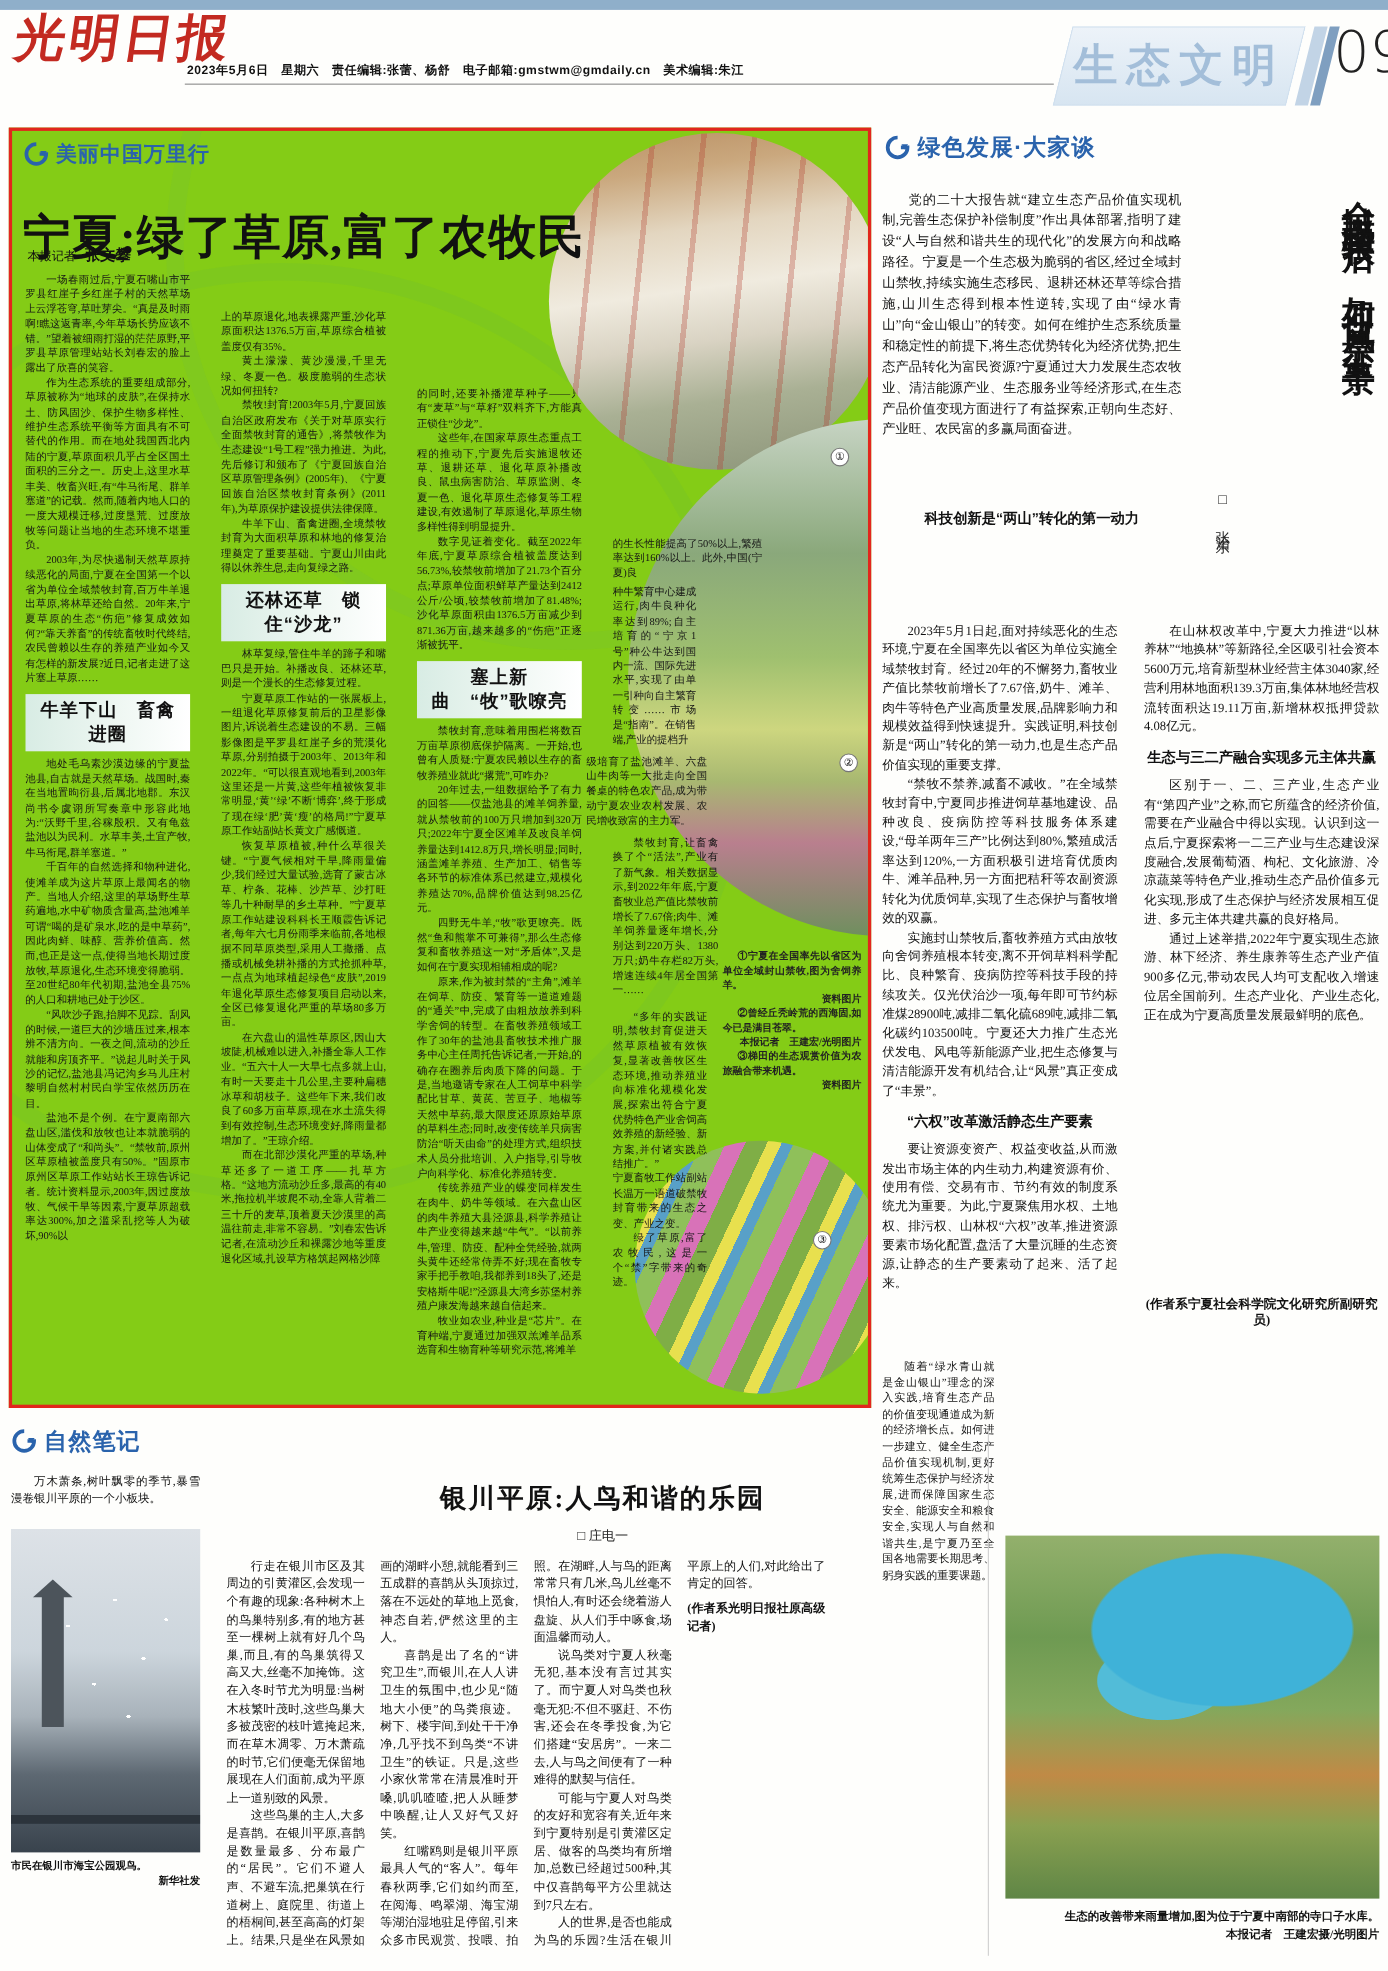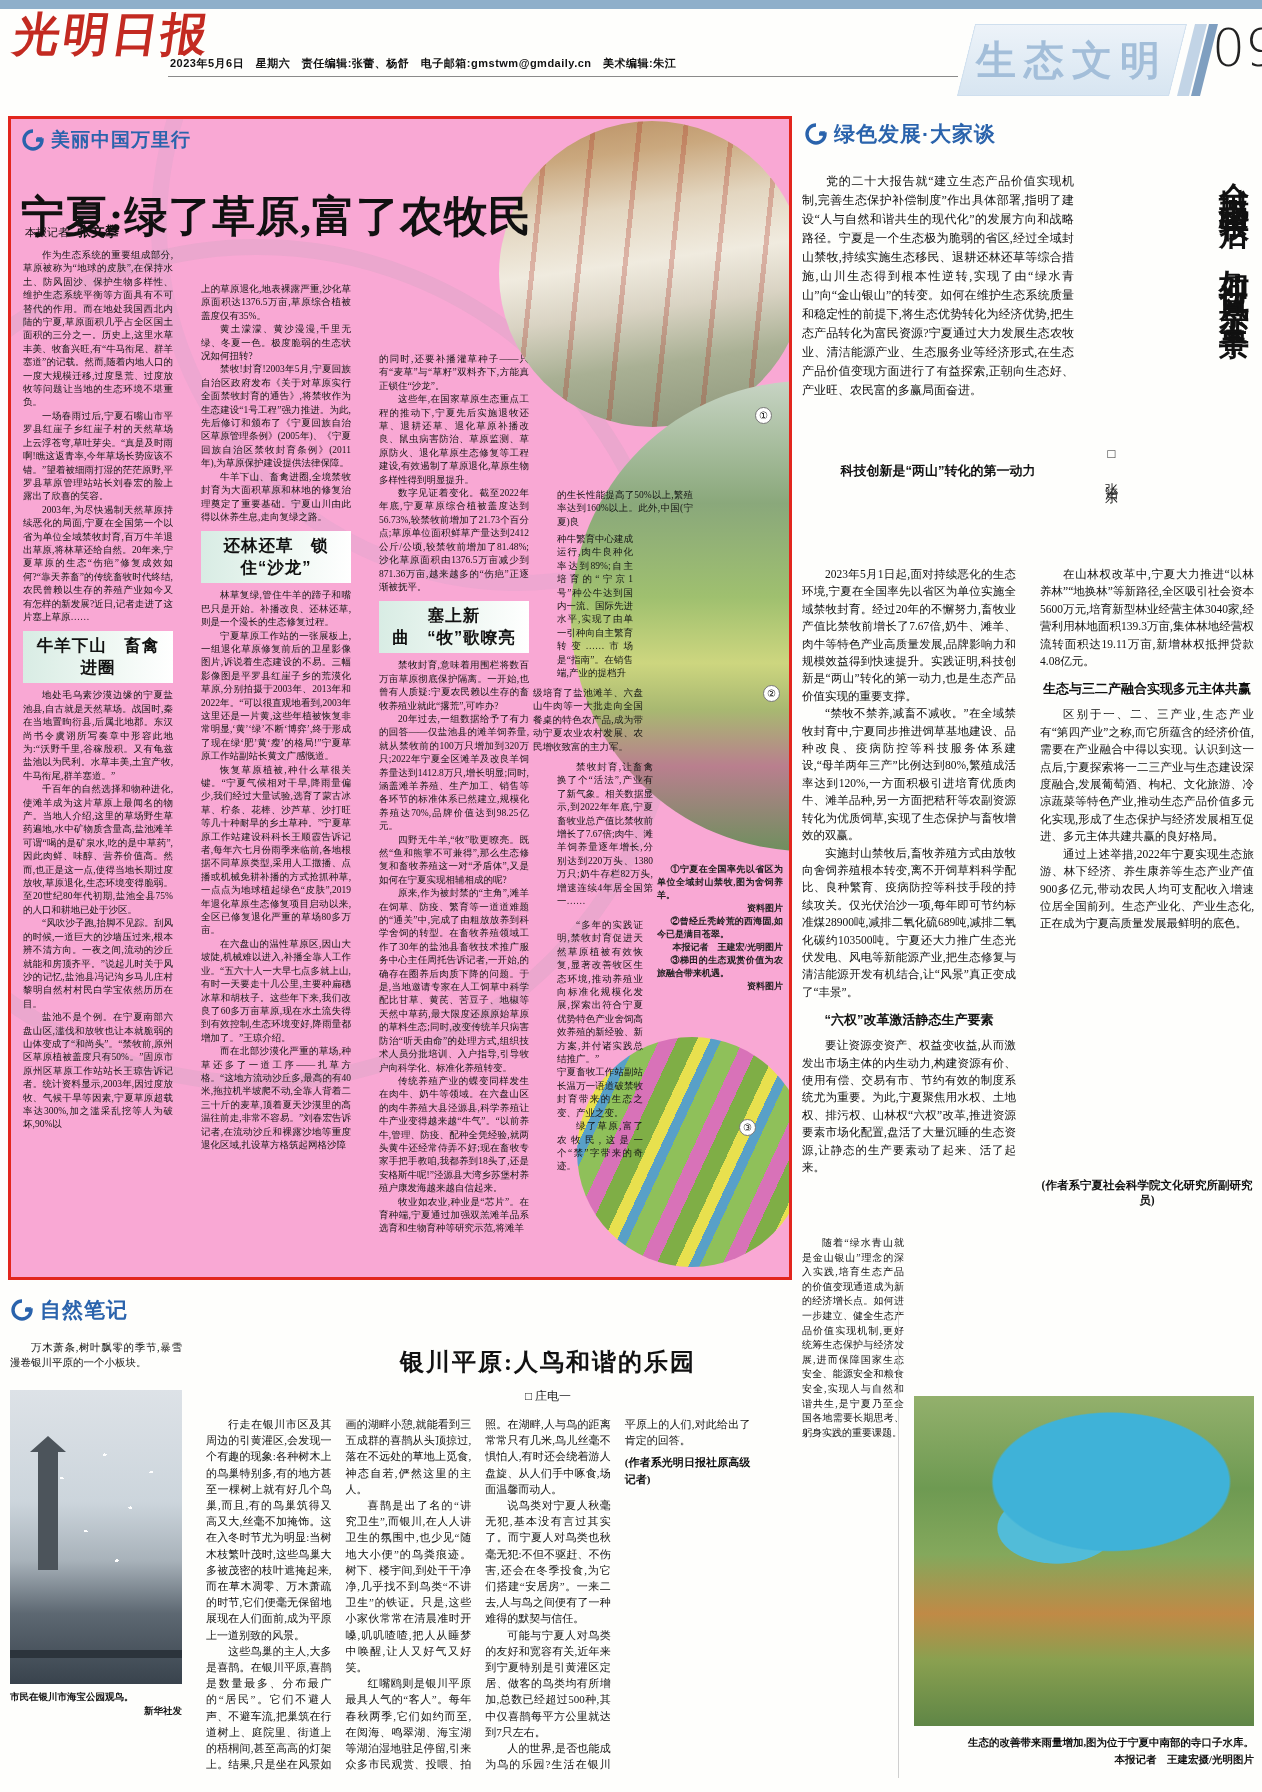--- a/index.html
+++ b/index.html
@@ -19,21 +19,21 @@
   .ecostripe1{position:absolute;left:1186px;top:24px;width:12px;height:72px;background:#c2d4e6;transform:skewX(-14deg);}
   .ecostripe2{position:absolute;left:1200px;top:24px;width:9px;height:72px;background:#7f9fc0;transform:skewX(-14deg);}
   .pageno{position:absolute;left:1212px;top:22px;font-family:"DejaVu Sans",sans-serif;
           font-size:52px;font-weight:300;color:#222;line-height:1;}
   
   .tagrow{display:flex;align-items:center;gap:6px;}
   .gicon{width:24px;height:24px;flex:0 0 24px;}
   .tagtext{font-family:"Liberation Sans",sans-serif;font-weight:bold;color:#2a63ac;font-size:19px;letter-spacing:1px;}
   
   .main-box{position:absolute;left:8px;top:116px;width:778px;height:1158px;border:3px solid #e2261d;
-            background:#f9a8d4;overflow:hidden;}
+            background:#84cc16;overflow:hidden;}
   .swoosh{position:absolute;border-radius:50%;border:16px solid rgba(60,150,130,.07);}
   .main-tag{position:absolute;left:10px;top:8px;}
   .main-headline{position:absolute;left:10px;top:44px;width:600px;font-size:43px;font-weight:bold;
                  letter-spacing:1px;white-space:nowrap;z-index:5;line-height:1.15;}
   .byline{position:absolute;left:14px;top:104px;font-size:11px;z-index:5;}
   .byline b{font-size:14px;margin-left:8px;}
   .ncol{position:absolute;top:130px;width:150px;height:1024px;overflow:hidden;}
   .ncol p,.nb p{font-size:9.5px;line-height:13.4px;text-align:justify;text-indent:2em;margin:0;color:#151515;}
   .ncol p.cont,.nb p.cont{text-indent:0;}
   .subhead{font-family:"Liberation Sans",sans-serif;font-weight:bold;font-size:16.5px;text-align:center;
@@ -130,22 +130,22 @@
       </svg>
       <span class="tagtext">美丽中国万里行</span>
     </div>
 
     <h1 class="main-headline">宁夏:绿了草原,富了农牧民</h1>
     <div class="byline">
       <span>本报记者</span><b>张文攀</b>
     </div>
 
     <div class="ncol" style="left:12px;">
+      <p>一场春雨过后,宁夏石嘴山市平罗县红崖子乡红崖子村的天然草场上云浮苍穹,草吐芽尖。“真是及时雨啊!瞧这返青率,今年草场长势应该不错。”望着被细雨打湿的茫茫原野,平罗县草原管理站站长刘春宏的脸上露出了欣喜的笑容。</p>
       <p>作为生态系统的重要组成部分,草原被称为“地球的皮肤”,在保持水土、防风固沙、保护生物多样性、维护生态系统平衡等方面具有不可替代的作用。而在地处我国西北内陆的宁夏,草原面积几乎占全区国土面积的三分之一。历史上,这里水草丰美、牧畜兴旺,有“牛马衔尾、群羊塞道”的记载。然而,随着内地人口的一度大规模迁移,过度垦荒、过度放牧等问题让当地的生态环境不堪重负。</p>
-      <p>一场春雨过后,宁夏石嘴山市平罗县红崖子乡红崖子村的天然草场上云浮苍穹,草吐芽尖。“真是及时雨啊!瞧这返青率,今年草场长势应该不错。”望着被细雨打湿的茫茫原野,平罗县草原管理站站长刘春宏的脸上露出了欣喜的笑容。</p>
       <p>2003年,为尽快遏制天然草原持续恶化的局面,宁夏在全国第一个以省为单位全域禁牧封育,百万牛羊退出草原,将林草还给自然。20年来,宁夏草原的生态“伤疤”修复成效如何?“靠天养畜”的传统畜牧时代终结,农民曾赖以生存的养殖产业如今又有怎样的新发展?近日,记者走进了这片塞上草原……</p>
       <div class="subhead">牛羊下山　畜禽进圈</div>
       <p>地处毛乌素沙漠边缘的宁夏盐池县,自古就是天然草场。战国时,秦在当地置昫衍县,后属北地郡。东汉尚书令虞诩所写奏章中形容此地为:“沃野千里,谷稼殷积。又有龟兹盐池以为民利。水草丰美,土宜产牧,牛马衔尾,群羊塞道。”</p>
       <p>千百年的自然选择和物种进化,使滩羊成为这片草原上最闻名的物产。当地人介绍,这里的草场野生草药遍地,水中矿物质含量高,盐池滩羊可谓“喝的是矿泉水,吃的是中草药”,因此肉鲜、味醇、营养价值高。然而,也正是这一点,使得当地长期过度放牧,草原退化,生态环境变得脆弱。至20世纪80年代初期,盐池全县75%的人口和耕地已处于沙区。</p>
       <p>“风吹沙子跑,抬脚不见踪。刮风的时候,一道巨大的沙墙压过来,根本辨不清方向。一夜之间,流动的沙丘就能和房顶齐平。”说起儿时关于风沙的记忆,盐池县冯记沟乡马儿庄村黎明自然村村民白学宝依然历历在目。</p>
       <p>盐池不是个例。在宁夏南部六盘山区,滥伐和放牧也让本就脆弱的山体变成了“和尚头”。“禁牧前,原州区草原植被盖度只有50%。”固原市原州区草原工作站站长王琼告诉记者。统计资料显示,2003年,因过度放牧、气候干旱等因素,宁夏草原超载率达300%,加之滥采乱挖等人为破坏,90%以</p>
     </div>
 
     <div class="ncol" style="left:190px;padding-top:34px;">
       <p class="cont">上的草原退化,地表裸露严重,沙化草原面积达1376.5万亩,草原综合植被盖度仅有35%。</p>
@@ -155,21 +155,21 @@
       <div class="subhead">还林还草　锁住“沙龙”</div>
       <p>林草复绿,管住牛羊的蹄子和嘴巴只是开始。补播改良、还林还草,则是一个漫长的生态修复过程。</p>
       <p>宁夏草原工作站的一张展板上,一组退化草原修复前后的卫星影像图片,诉说着生态建设的不易。三幅影像图是平罗县红崖子乡的荒漠化草原,分别拍摄于2003年、2013年和2022年。“可以很直观地看到,2003年这里还是一片黄,这些年植被恢复非常明显,‘黄’‘绿’不断‘博弈’,终于形成了现在绿‘肥’黄‘瘦’的格局!”宁夏草原工作站副站长黄文广感慨道。</p>
       <p>恢复草原植被,种什么草很关键。“宁夏气候相对干旱,降雨量偏少,我们经过大量试验,选育了蒙古冰草、柠条、花棒、沙芦草、沙打旺等几十种耐旱的乡土草种。”宁夏草原工作站建设科科长王顺霞告诉记者,每年六七月份雨季来临前,各地根据不同草原类型,采用人工撒播、点播或机械免耕补播的方式抢抓种草,一点点为地球植起绿色“皮肤”,2019年退化草原生态修复项目启动以来,全区已修复退化严重的草场80多万亩。</p>
       <p>在六盘山的温性草原区,因山大坡陡,机械难以进入,补播全靠人工作业。“五六十人一大早七点多就上山,有时一天要走十几公里,主要种扁穗冰草和胡枝子。这些年下来,我们改良了60多万亩草原,现在水土流失得到有效控制,生态环境变好,降雨量都增加了。”王琼介绍。</p>
       <p>而在北部沙漠化严重的草场,种草还多了一道工序——扎草方格。“这地方流动沙丘多,最高的有40米,拖拉机半坡爬不动,全靠人背着二三十斤的麦草,顶着夏天沙漠里的高温往前走,非常不容易。”刘春宏告诉记者,在流动沙丘和裸露沙地等重度退化区域,扎设草方格筑起网格沙障</p>
     </div>
 
     <div class="ncol" style="left:368px;padding-top:104px;">
       <p class="cont">的同时,还要补播灌草种子——只有“麦草”与“草籽”双料齐下,方能真正锁住“沙龙”。</p>
-      <p>这些年,在国家草原生态重点工程的推动下,宁夏先后实施退牧还草、退耕还草、退化草原补播改良、鼠虫病害防治、草原监测、草原防火、退化草原生态修复等工程建设,有效遏制了草原退化,草原生物多样性得到明显提升。</p>
+      <p>这些年,在国家草原生态重点工程的推动下,宁夏先后实施退牧还草、退耕还草、退化草原补播改良、鼠虫病害防治、草原监测、冬夏一色、退化草原生态修复等工程建设,有效遏制了草原退化,草原生物多样性得到明显提升。</p>
       <p>数字见证着变化。截至2022年年底,宁夏草原综合植被盖度达到56.73%,较禁牧前增加了21.73个百分点;草原单位面积鲜草产量达到2412公斤/公顷,较禁牧前增加了81.48%;沙化草原面积由1376.5万亩减少到871.36万亩,越来越多的“伤疤”正逐渐被抚平。</p>
       <div class="subhead">塞上新曲　“牧”歌嘹亮</div>
       <p>禁牧封育,意味着用围栏将数百万亩草原彻底保护隔离。一开始,也曾有人质疑:宁夏农民赖以生存的畜牧养殖业就此“撂荒”,可咋办?</p>
       <p>20年过去,一组数据给予了有力的回答——仅盐池县的滩羊饲养量,就从禁牧前的100万只增加到320万只;2022年宁夏全区滩羊及改良羊饲养量达到1412.8万只,增长明显;同时,涵盖滩羊养殖、生产加工、销售等各环节的标准体系已然建立,规模化养殖达70%,品牌价值达到98.25亿元。</p>
       <p>四野无牛羊,“牧”歌更嘹亮。既然“鱼和熊掌不可兼得”,那么生态修复和畜牧养殖这一对“矛盾体”,又是如何在宁夏实现相辅相成的呢?</p>
       <p>原来,作为被封禁的“主角”,滩羊在饲草、防疫、繁育等一道道难题的“通关”中,完成了由粗放放养到科学舍饲的转型。在畜牧养殖领域工作了30年的盐池县畜牧技术推广服务中心主任周托告诉记者,一开始,的确存在圈养后肉质下降的问题。于是,当地邀请专家在人工饲草中科学配比甘草、黄芪、苦豆子、地椒等天然中草药,最大限度还原原始草原的草料生态;同时,改变传统羊只病害防治“听天由命”的处理方式,组织技术人员分批培训、入户指导,引导牧户向科学化、标准化养殖转变。</p>
       <p>传统养殖产业的蝶变同样发生在肉牛、奶牛等领域。在六盘山区的肉牛养殖大县泾源县,科学养殖让牛产业变得越来越“牛气”。“以前养牛,管理、防疫、配种全凭经验,就两头黄牛还经常侍弄不好;现在畜牧专家手把手教咱,我都养到18头了,还是安格斯牛呢!”泾源县大湾乡苏堡村养殖户康发海越来越自信起来。</p>
       <p>牧业如农业,种业是“芯片”。在育种端,宁夏通过加强双羔滩羊品系选育和生物育种等研究示范,将滩羊</p>
     </div>
 

